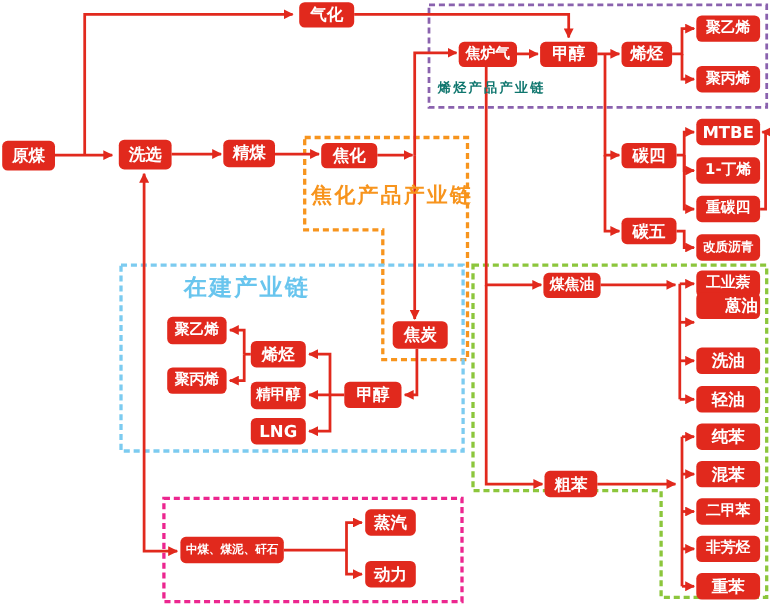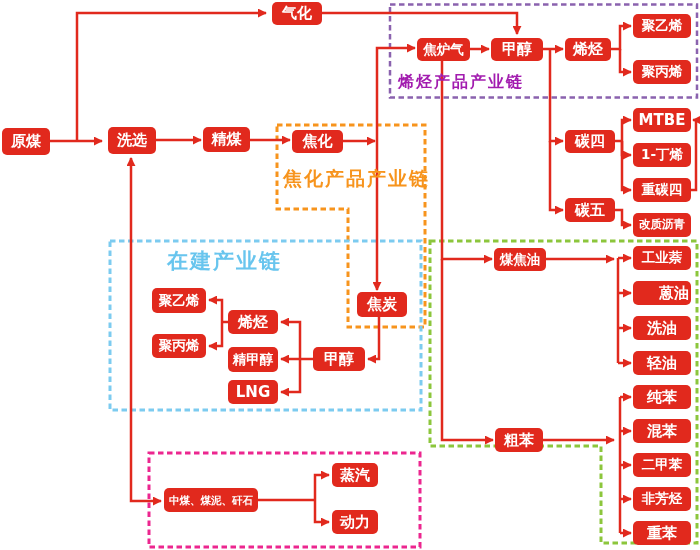--- a/index.html
+++ b/index.html
@@ -14,21 +14,21 @@
     font-weight:bold;font-size:15px;line-height:1;white-space:nowrap;
     box-sizing:border-box;z-index:3;
   }
   .node.f14{font-size:13.5px;}
   .node.f12{font-size:11.5px;}
   .node.f10{font-size:10.5px;}
   .rlabel{
     position:absolute;font-weight:bold;white-space:nowrap;
     letter-spacing:2px;z-index:2;line-height:1;
   }
-  .rlabel.purple{color:#a21caf;font-size:16px;}
+  .rlabel.purple{color:#0f766e;font-size:12px;}
   .rlabel.orange{color:#f7941d;font-size:19px;}
   .rlabel.blue{color:#68c5ee;font-size:21px;}
   .rlabel.green{color:#8cc63c;font-size:21px;}
   .rlabel.pink{color:#ec168c;font-size:21px;}
 </style>
 </head>
 <body>
 
 <div class="canvas">
 
@@ -115,21 +115,21 @@
 
   <div class="node" style="left:565px;top:130px;width:50px;height:23px;">碳四</div>
   <div class="node" style="left:565px;top:198px;width:50px;height:24px;">碳五</div>
   <div class="node" style="left:633px;top:108px;width:58px;height:24px;">MTBE</div>
   <div class="node f14" style="left:633px;top:143px;width:58px;height:24px;">1-丁烯</div>
   <div class="node f14" style="left:633px;top:178px;width:58px;height:24px;">重碳四</div>
   <div class="node f12" style="left:633px;top:213px;width:58px;height:24px;">改质沥青</div>
 
   <div class="node f14" style="left:494px;top:248px;width:52px;height:23px;">煤焦油</div>
   <div class="node f14" style="left:633px;top:246px;width:58px;height:24px;">工业萘</div>
-  <div class="node" style="left:633px;top:281px;width:58px;height:24px;padding-left:24px;">蒽油</div>
+  <div class="node" style="left:633px;top:266px;width:58px;height:24px;padding-left:24px;">蒽油</div>
   <div class="node" style="left:633px;top:316px;width:58px;height:24px;">洗油</div>
   <div class="node" style="left:633px;top:351px;width:58px;height:24px;">轻油</div>
   <div class="node" style="left:495px;top:428px;width:48px;height:24px;">粗苯</div>
   <div class="node" style="left:633px;top:385px;width:58px;height:24px;">纯苯</div>
   <div class="node" style="left:633px;top:419px;width:58px;height:24px;">混苯</div>
   <div class="node f14" style="left:633px;top:453px;width:58px;height:24px;">二甲苯</div>
   <div class="node f14" style="left:633px;top:487px;width:58px;height:24px;">非芳烃</div>
   <div class="node" style="left:633px;top:521px;width:58px;height:24px;">重苯</div>
 
   <div class="node" style="left:357px;top:292px;width:50px;height:25px;">焦炭</div>

